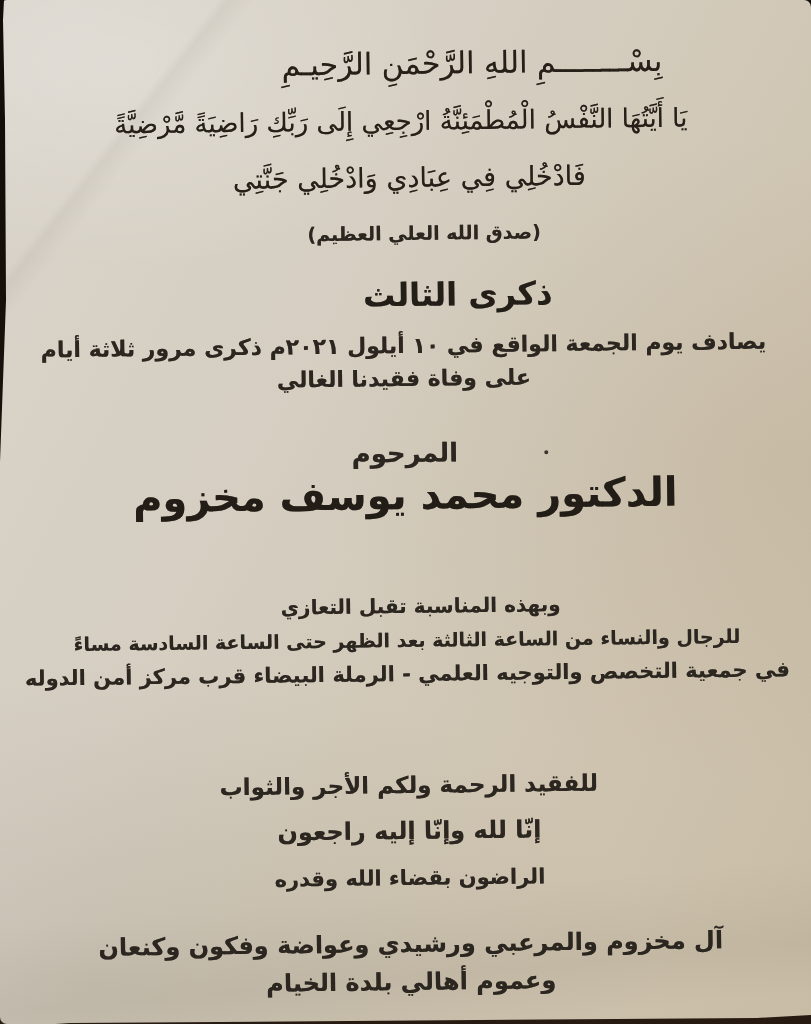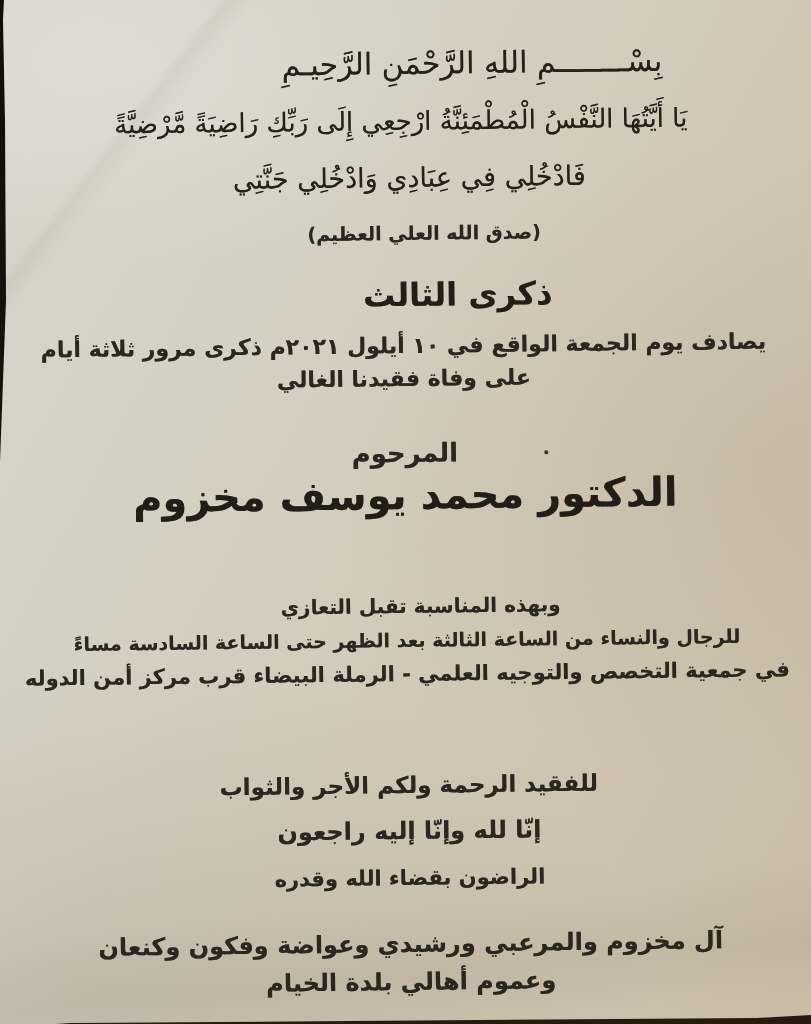--- a/index.html
+++ b/index.html
@@ -13,20 +13,21 @@
     background:linear-gradient(to bottom,#120d09 0%,#1a120c 55%,#261a11 100%);
   }
   .paper{
     position:absolute;inset:0;
     clip-path:polygon(4px 0px,811px 0px,811px 1015px,757px 1018px,70px 1023px,55px 1024px,0px 1024px,0px 462px,6px 300px,5px 120px,3px 20px);
     background:
       radial-gradient(520px 300px at 14% 6%, rgba(255,255,255,0.22), transparent 70%),
       radial-gradient(900px 520px at 12% 96%, rgba(125,115,98,0.16), transparent 62%),
       radial-gradient(700px 500px at 96% 45%, rgba(150,128,96,0.12), transparent 65%),
       linear-gradient(118deg,#d9d4cb 0%,#d5cec1 38%,#cfc5b2 68%,#c8bca5 100%);
+    border-radius: 7px;
   }
   .crease-a{
     position:absolute;left:0;top:0;width:280px;height:340px;pointer-events:none;
     background:linear-gradient(128deg,transparent 40%,rgba(100,92,78,0.07) 42%,transparent 47%);
   }
   .crease-b{
     position:absolute;right:0;bottom:0;width:811px;height:300px;pointer-events:none;
     background:linear-gradient(175deg,transparent 55%,rgba(100,90,74,0.08) 78%,transparent 92%);
   }
   .content{

